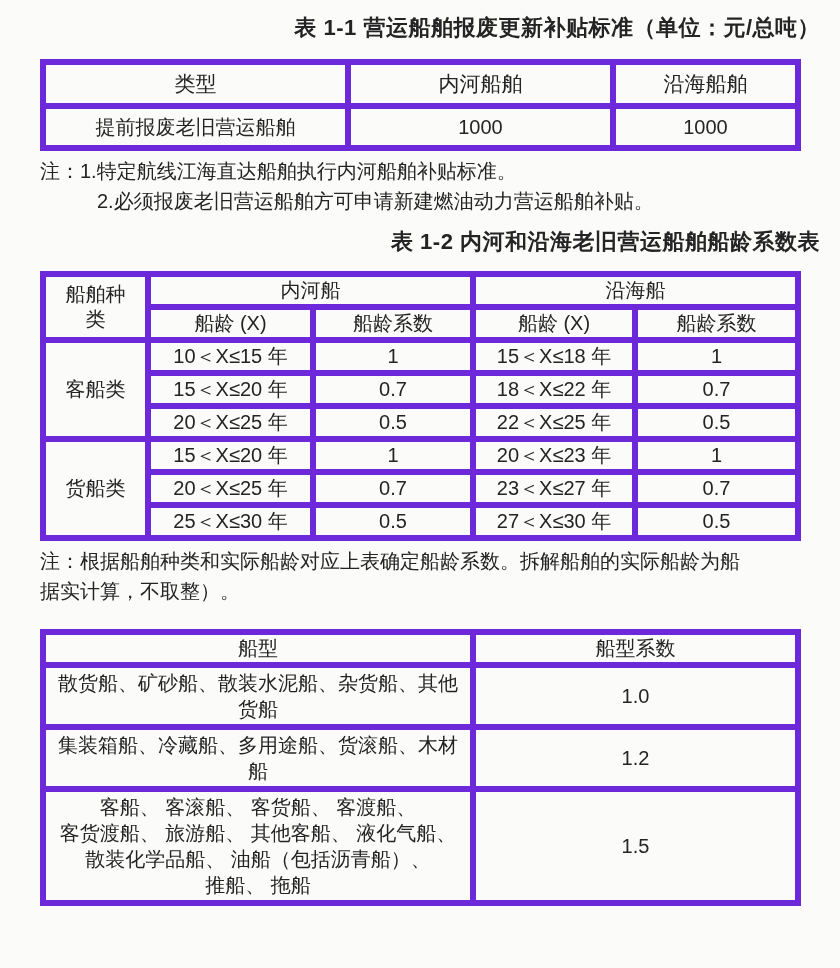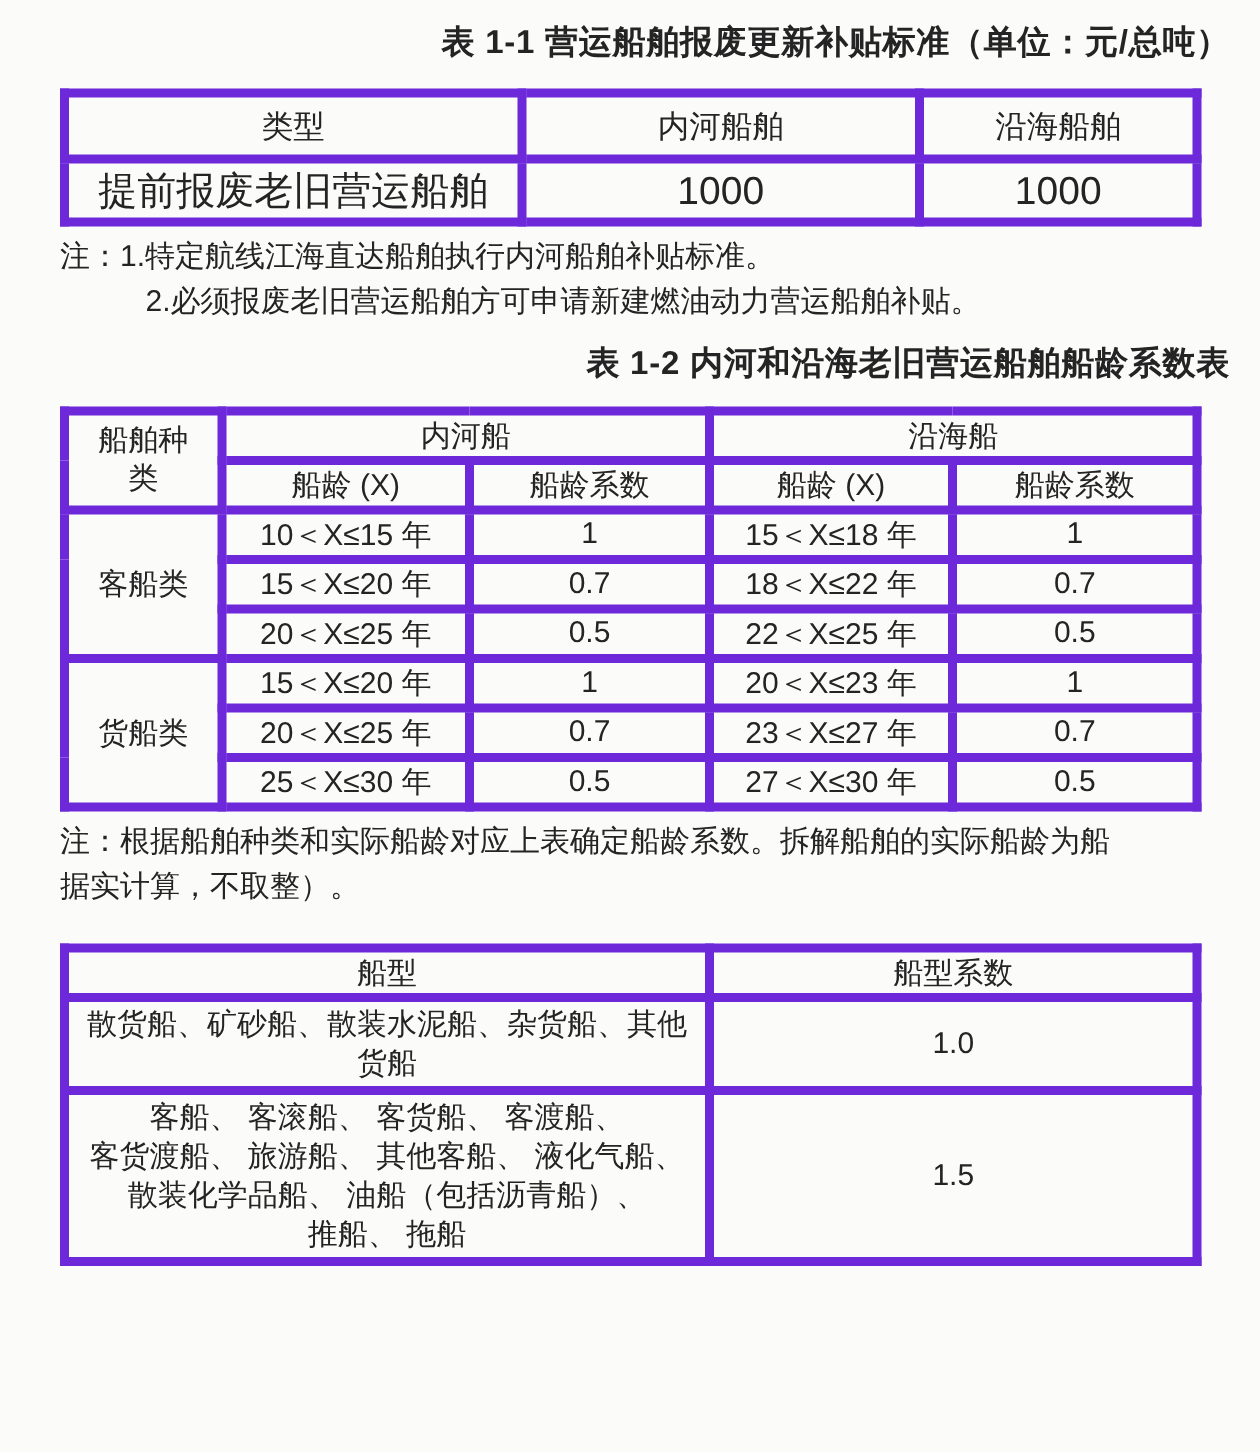--- a/index.html
+++ b/index.html
@@ -35,21 +35,21 @@
     border: 6px solid #6d28d9;
     text-align: center;
     vertical-align: middle;
     font-weight: normal;
     padding: 0 4px;
     overflow: hidden;
   }
   
   #table-1-1 { margin-top: 16px; }
   #table-1-1 th { height: 38px; font-size: 21px; }
-  #table-1-1 td { height: 36px; font-size: 26px; }
+  #table-1-1 td { height: 36px; font-size: 20px; }
   
   .note-block {
     margin: 5px 20px 0 40px;
     font-size: 20px;
     line-height: 30px;
   }
   .note-indent { padding-left: 57px; }
   
   #title-1-2 { margin-top: 11px; }
   #table-1-2 { margin-top: 14px; }
@@ -176,20 +176,25 @@
         <tr>
       <th>船型</th>
       <th>船型系数</th>
     </tr>
     <tr>
       <td class="prewrap">散货船、矿砂船、散装水泥船、杂货船、其他
 货船</td>
       <td>1.0</td>
     </tr>
     <tr>
+      <td class="prewrap">集装箱船、冷藏船、多用途船、货滚船、木材
+船</td>
+      <td>1.2</td>
+    </tr>
+    <tr>
       <td class="prewrap">客船、 客滚船、 客货船、 客渡船、
 客货渡船、 旅游船、 其他客船、 液化气船、
 散装化学品船、 油船（包括沥青船）、
 推船、 拖船</td>
       <td>1.5</td>
     </tr>
   </tbody>
     </table>
 
 </div>

